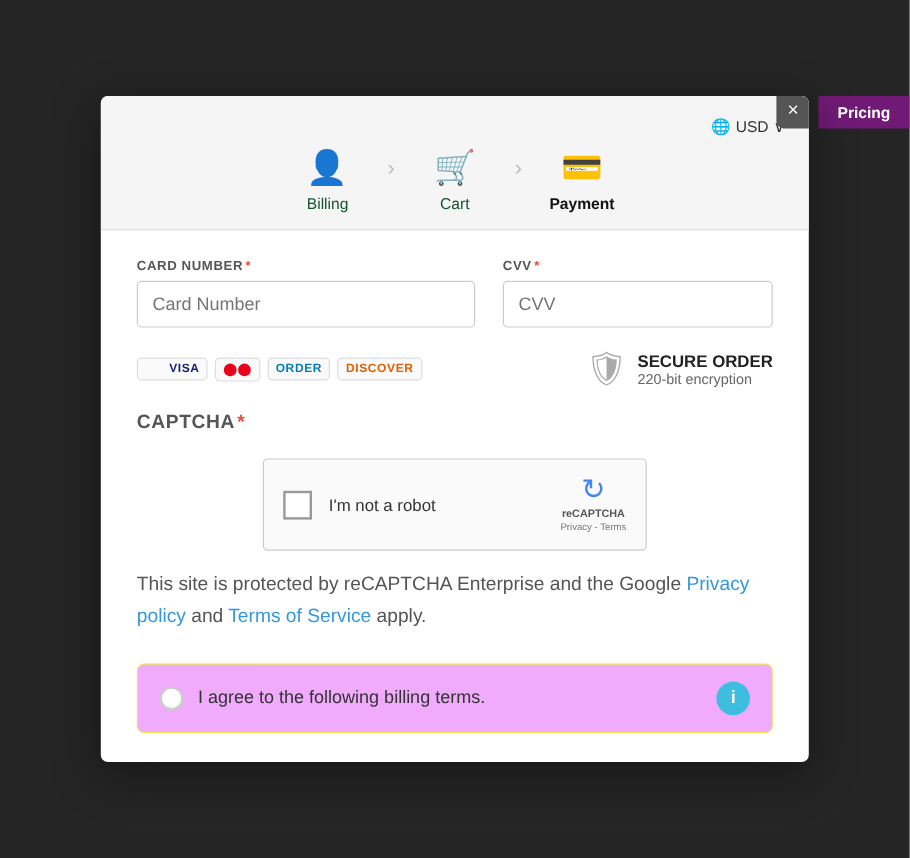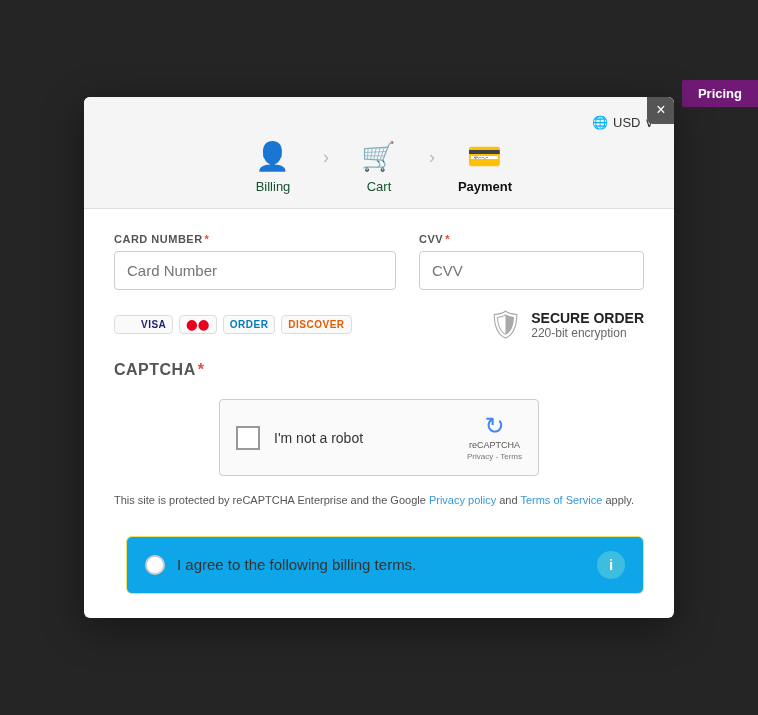--- a/index.html
+++ b/index.html
@@ -249,46 +249,45 @@
     }
     .recaptcha-arrows {
       font-size: 24px;
       color: #4285f4;
       line-height: 1;
     }
     .recaptcha-label {
       font-size: 9px;
       color: #555;
       text-align: center;
-      font-weight: normal;
+      font-weight: bold;
     }
     .recaptcha-links {
       font-size: 8px;
       color: #777;
       text-align: center;
     }
     .protection-text {
-      font-size: 11px;
+      font-size: 16px;
       color: #555;
       margin-bottom: 26px;
       line-height: 1.6;
     }
     .protection-text a {
       color: #3498db;
       text-decoration: none;
     }
     .terms-banner {
-      background: #0ea5e9;
+      background: #f0abfc;
       border: 1px solid #f0e060;
       border-radius: 6px;
       padding: 14px 18px;
       display: flex;
       align-items: center;
       justify-content: space-between;
-      margin-left: 12px;
     }
     .terms-left {
       display: flex;
       align-items: center;
       gap: 12px;
     }
     .terms-radio {
       width: 20px;
       height: 20px;
       border-radius: 50%;

